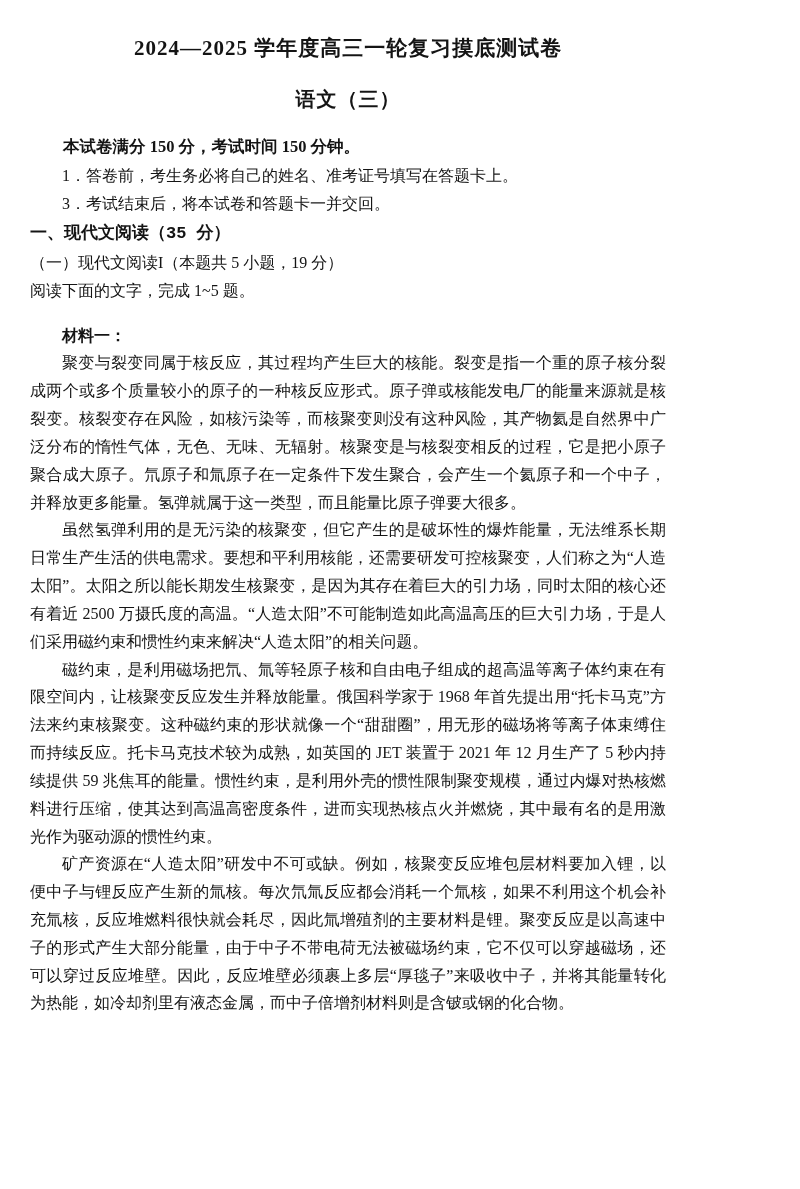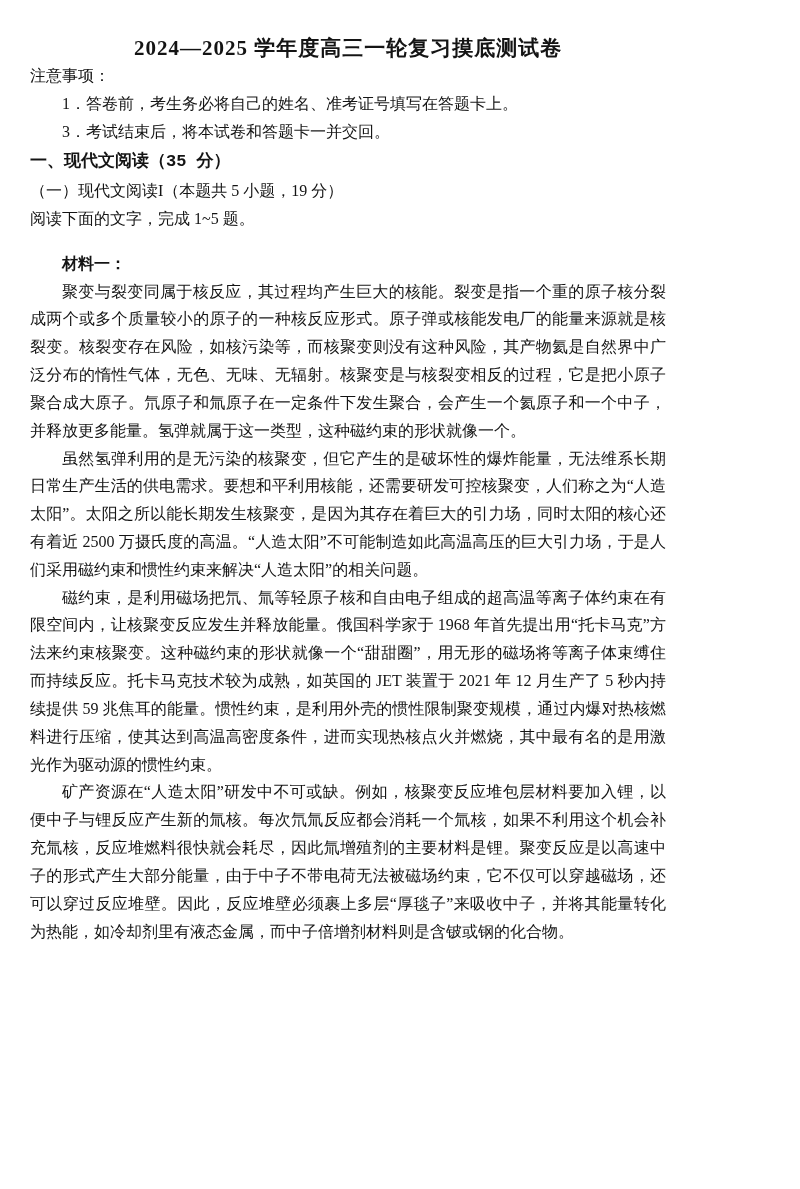--- a/index.html
+++ b/index.html
@@ -47,30 +47,31 @@
   }
   .subsection { font-size: 16px; }
   .material-label { margin-top: 17px; }
 </style>
 </head>
 <body>
 
 <div class="page">
 
   <h1 class="title">2024—2025 学年度高三一轮复习摸底测试卷</h1>
+  <h2 class="subtitle">语文（三）</h2>
 
+  <p class="intro bold indent">本试卷满分 150 分，考试时间 150 分钟。</p>
 
-  <p class="notice-label">注意事项：</p>
   <p class="notice indent">1．答卷前，考生务必将自己的姓名、准考证号填写在答题卡上。</p>
   <p class="notice indent">3．考试结束后，将本试卷和答题卡一并交回。</p>
 
   <p class="section-heading">一、现代文阅读（35 分）</p>
   <p class="subsection">（一）现代文阅读I（本题共 5 小题，19 分）</p>
   <p class="instruction">阅读下面的文字，完成 1~5 题。</p>
 
   <p class="material-label bold indent">材料一：</p>
 
-  <p class="body-para indent">聚变与裂变同属于核反应，其过程均产生巨大的核能。裂变是指一个重的原子核分裂成两个或多个质量较小的原子的一种核反应形式。原子弹或核能发电厂的能量来源就是核裂变。核裂变存在风险，如核污染等，而核聚变则没有这种风险，其产物氦是自然界中广泛分布的惰性气体，无色、无味、无辐射。核聚变是与核裂变相反的过程，它是把小原子聚合成大原子。氘原子和氚原子在一定条件下发生聚合，会产生一个氦原子和一个中子，并释放更多能量。氢弹就属于这一类型，这种磁约束的形状就像一个。</p>
+  <p class="body-para indent">聚变与裂变同属于核反应，其过程均产生巨大的核能。裂变是指一个重的原子核分裂成两个或多个质量较小的原子的一种核反应形式。原子弹或核能发电厂的能量来源就是核裂变。核裂变存在风险，如核污染等，而核聚变则没有这种风险，其产物氦是自然界中广泛分布的惰性气体，无色、无味、无辐射。核聚变是与核裂变相反的过程，它是把小原子聚合成大原子。氘原子和氚原子在一定条件下发生聚合，会产生一个氦原子和一个中子，并释放更多能量。氢弹就属于这一类型，而且能量比原子弹要大很多。</p>
   <p class="body-para indent">虽然氢弹利用的是无污染的核聚变，但它产生的是破坏性的爆炸能量，无法维系长期日常生产生活的供电需求。要想和平利用核能，还需要研发可控核聚变，人们称之为“人造太阳”。太阳之所以能长期发生核聚变，是因为其存在着巨大的引力场，同时太阳的核心还有着近 2500 万摄氏度的高温。“人造太阳”不可能制造如此高温高压的巨大引力场，于是人们采用磁约束和惯性约束来解决“人造太阳”的相关问题。</p>
   <p class="body-para indent">磁约束，是利用磁场把氘、氚等轻原子核和自由电子组成的超高温等离子体约束在有限空间内，让核聚变反应发生并释放能量。俄国科学家于 1968 年首先提出用“托卡马克”方法来约束核聚变。这种磁约束的形状就像一个“甜甜圈”，用无形的磁场将等离子体束缚住而持续反应。托卡马克技术较为成熟，如英国的 JET 装置于 2021 年 12 月生产了 5 秒内持续提供 59 兆焦耳的能量。惯性约束，是利用外壳的惯性限制聚变规模，通过内爆对热核燃料进行压缩，使其达到高温高密度条件，进而实现热核点火并燃烧，其中最有名的是用激光作为驱动源的惯性约束。</p>
   <p class="body-para indent">矿产资源在“人造太阳”研发中不可或缺。例如，核聚变反应堆包层材料要加入锂，以便中子与锂反应产生新的氚核。每次氘氚反应都会消耗一个氚核，如果不利用这个机会补充氚核，反应堆燃料很快就会耗尽，因此氚增殖剂的主要材料是锂。聚变反应是以高速中子的形式产生大部分能量，由于中子不带电荷无法被磁场约束，它不仅可以穿越磁场，还可以穿过反应堆壁。因此，反应堆壁必须裹上多层“厚毯子”来吸收中子，并将其能量转化为热能，如冷却剂里有液态金属，而中子倍增剂材料则是含铍或钢的化合物。</p>
 
 </div>
 
 </body></html>

